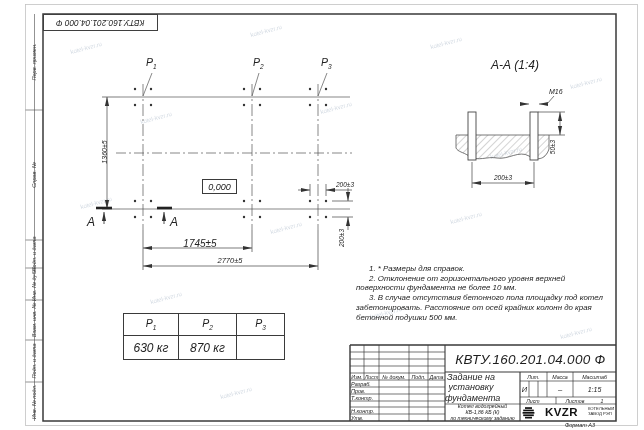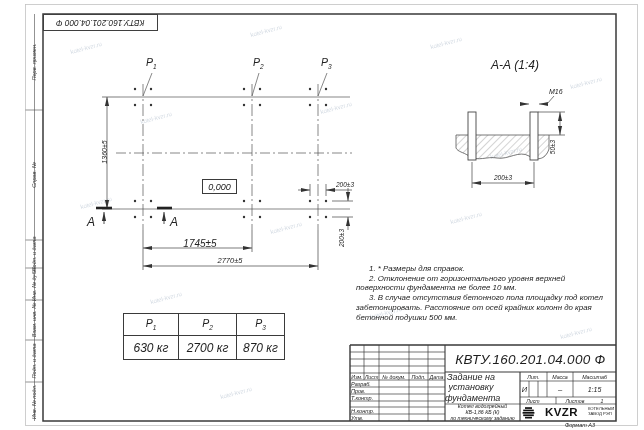--- a/index.html
+++ b/index.html
@@ -248,21 +248,20 @@
     <div class="cell hd">
         <span><span>P</span><sub>1</sub></span>
       </div>
     <div class="cell hd">
         <span><span>P</span><sub>2</sub></span>
       </div>
     <div class="cell hd">
         <span><span>P</span><sub>3</sub></span>
       </div>
     <div class="cell vl">630 кг</div>
-    <div class="cell vl">2700 кг</div>
     <div class="cell vl">870 кг</div>
   </div>
 
   <div class="tb-doc">КВТУ.160.201.04.000 Ф</div>
 
   <div class="t tb-title" style="left:445px;top:372px;width:52px">
     <div>Задание на</div>
     <div>установку</div>
     <div>фундамента</div>
   </div>

